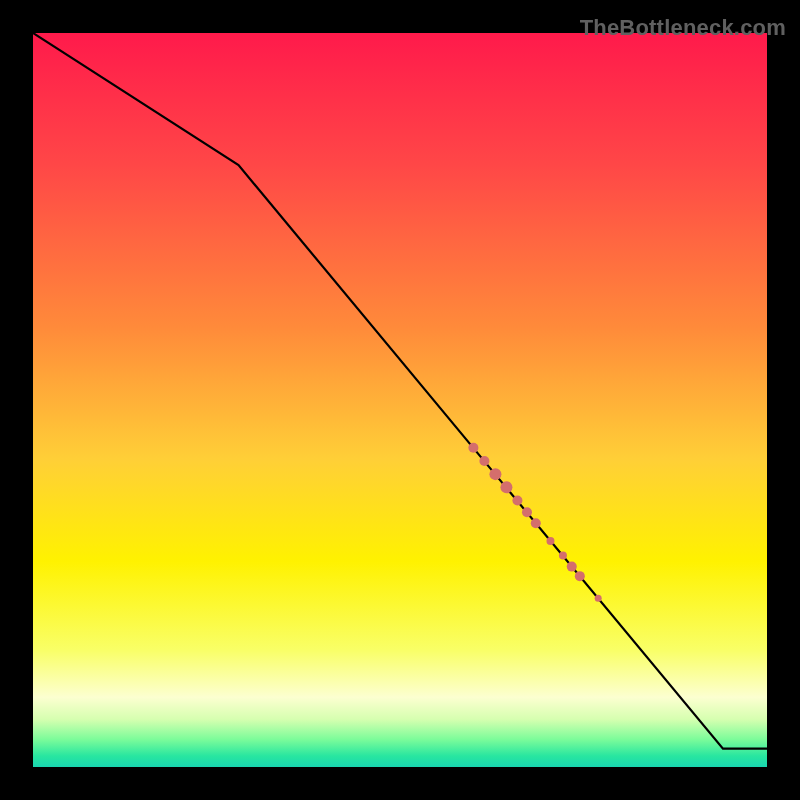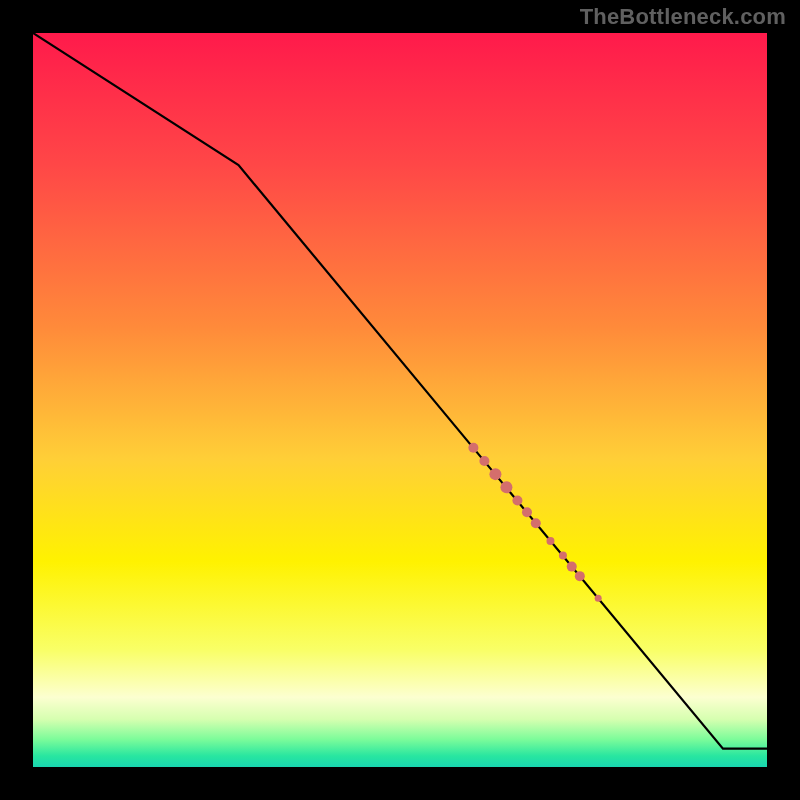--- a/index.html
+++ b/index.html
@@ -12,21 +12,21 @@
     font-family: Arial, Helvetica, sans-serif;
   }
   .stage {
     position: relative;
     width: 800px;
     height: 800px;
     background: #000;
   }
   .watermark {
     position: absolute;
-    top: 4px;
+    top: 15px;
     right: 14px;
     font-size: 22px;
     font-weight: 600;
     color: #606060;
     letter-spacing: 0.2px;
     user-select: none;
   }
 </style>
 </head>
 <body>

